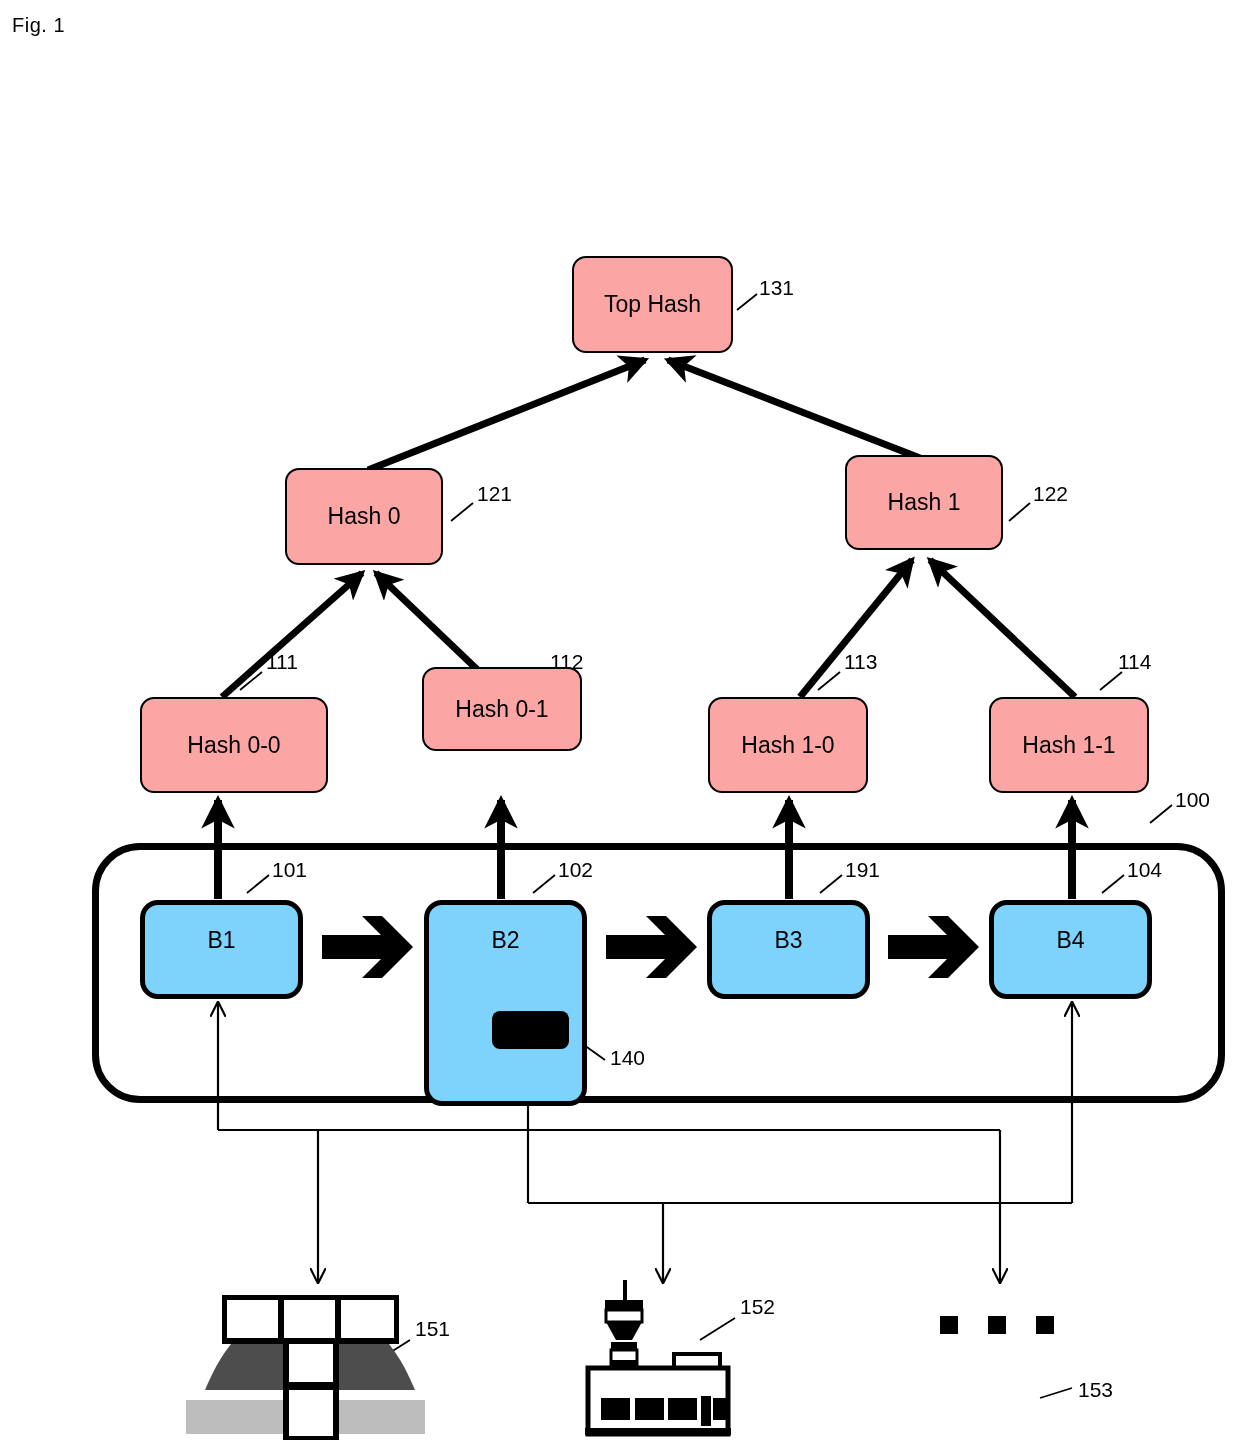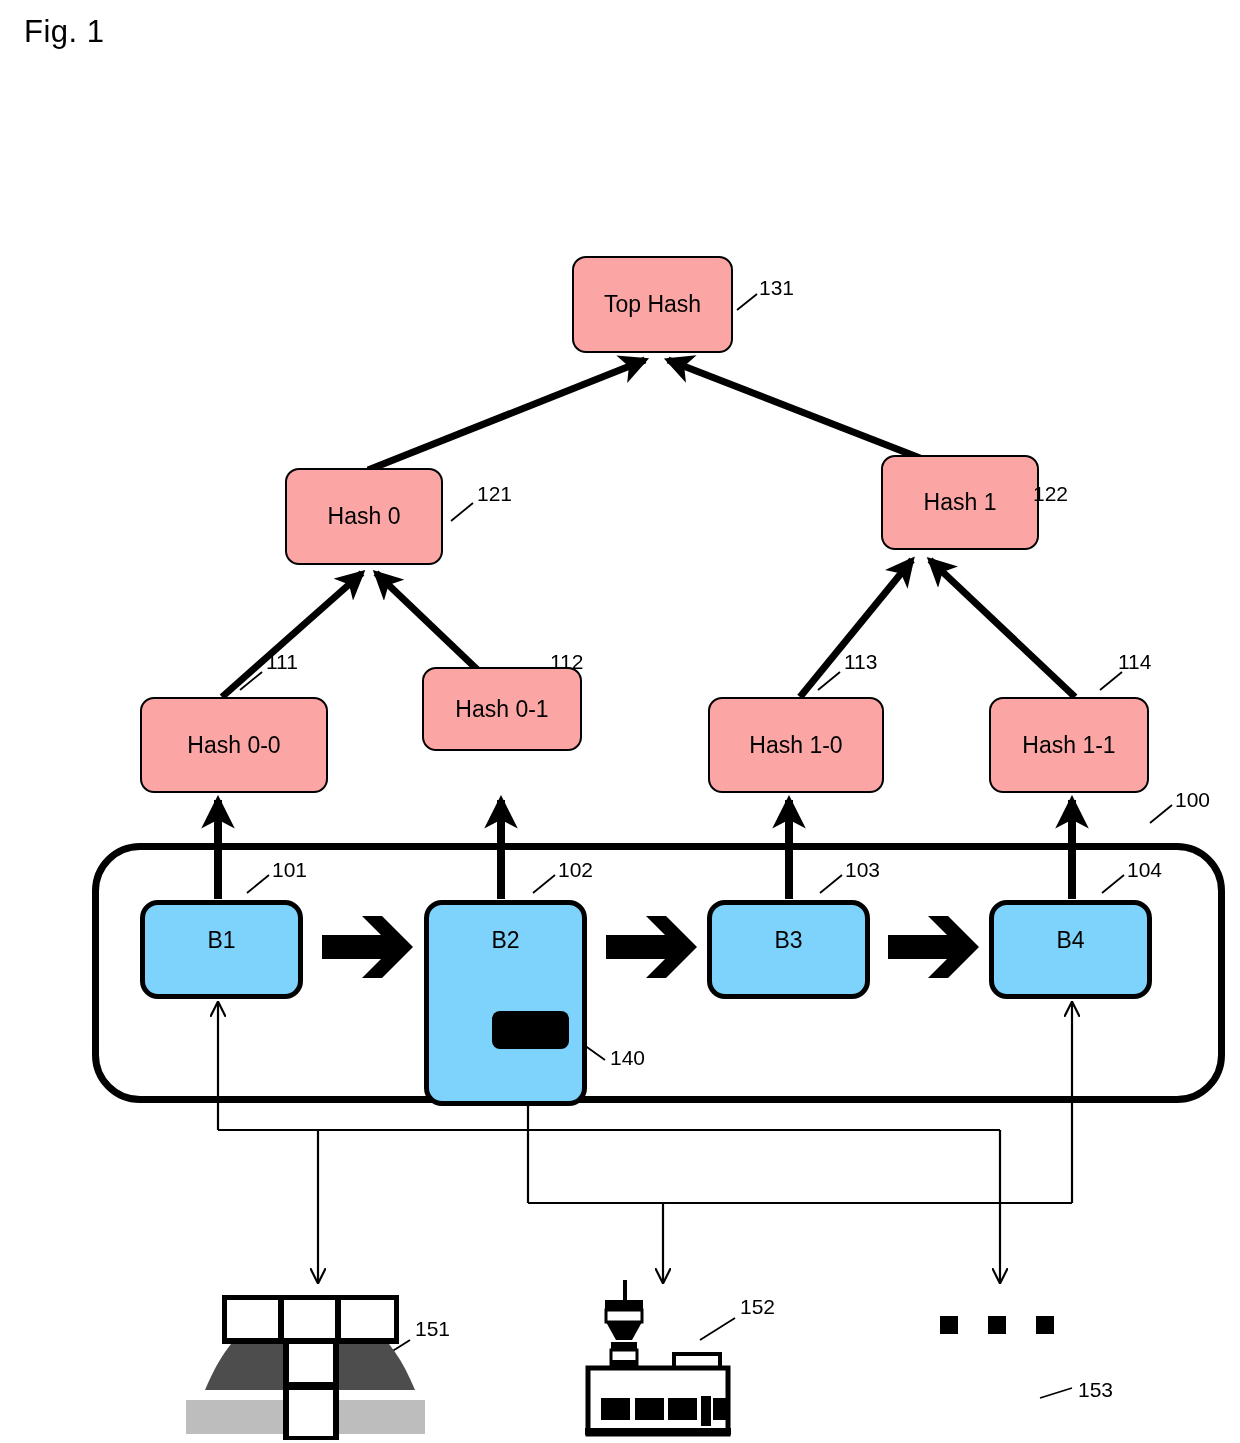--- a/index.html
+++ b/index.html
@@ -1,18 +1,18 @@
 <!DOCTYPE html>
 <html><head>
 <meta charset="utf-8">
 <style>
   html,body{margin:0;padding:0;background:#ffffff;}
   body{width:1240px;height:1443px;position:relative;
        font-family:"Liberation Sans", sans-serif;color:#000;overflow:hidden;}
-  #figure-title{position:absolute;left:24px;top:14px;font-size:31px;letter-spacing:0.5px;}
+  #figure-title{position:absolute;left:12px;top:14px;font-size:20px;letter-spacing:0.5px;}
   .node{position:absolute;border:2px solid #000;border-radius:14px;background:#fca5a5;
         display:flex;align-items:center;justify-content:center;font-size:23px;box-sizing:border-box;}
   .block{position:absolute;border:5px solid #000;border-radius:18px;background:#7dd3fc;
          font-size:23px;box-sizing:border-box;}
   .block .blabel{position:absolute;left:0;right:0;top:22px;text-align:center;}
   .refnum{position:absolute;font-size:21px;white-space:nowrap;}
   #svg-layer{position:absolute;left:0;top:0;width:1240px;height:1443px;}
   .dot{position:absolute;width:18px;height:18px;background:#000;}
 </style>
 </head>
@@ -126,36 +126,36 @@
 <div class="node" style="left:572px;top:256px;width:161px;height:97px;">
   <span>Top Hash</span>
 </div>
 <div class="refnum" style="left:759px;top:276px;">131</div>
 
 <div class="node" style="left:285px;top:468px;width:158px;height:97px;">
   <span>Hash 0</span>
 </div>
 <div class="refnum" style="left:477px;top:482px;">121</div>
 
-<div class="node" style="left:845px;top:455px;width:158px;height:95px;margin-left:36px;">
+<div class="node" style="left:845px;top:455px;width:158px;height:95px;">
   <span>Hash 1</span>
 </div>
 <div class="refnum" style="left:1033px;top:482px;">122</div>
 
 <div class="node" style="left:140px;top:697px;width:188px;height:96px;">
   <span>Hash 0-0</span>
 </div>
 <div class="refnum" style="left:266px;top:650px;">111</div>
 
 <div class="node" style="left:422px;top:667px;width:160px;height:84px;">
   <span>Hash 0-1</span>
 </div>
 <div class="refnum" style="left:550px;top:650px;">112</div>
 
-<div class="node" style="left:708px;top:697px;width:176px;height:96px;">
+<div class="node" style="left:708px;top:697px;width:160px;height:96px;">
   <span>Hash 1-0</span>
 </div>
 <div class="refnum" style="left:844px;top:650px;">113</div>
 
 <div class="node" style="left:989px;top:697px;width:160px;height:96px;">
   <span>Hash 1-1</span>
 </div>
 <div class="refnum" style="left:1118px;top:650px;">114</div>
 
 <div style="position:absolute;left:92px;top:843px;width:1133px;height:260px;
@@ -170,21 +170,21 @@
 <div class="block" style="left:424px;top:900px;width:163px;height:206px;">
   <div class="blabel">B2</div>
   <div style="position:absolute;left:63px;top:106px;width:77px;height:38px;background:#000;border-radius:8px;"></div>
 </div>
 <div class="refnum" style="left:558px;top:858px;">102</div>
 <div class="refnum" style="left:610px;top:1046px;">140</div>
 
 <div class="block" style="left:707px;top:900px;width:163px;height:99px;">
   <div class="blabel">B3</div>
 </div>
-<div class="refnum" style="left:845px;top:858px;">103</div>
+<div class="refnum" style="left:845px;top:858px;">191</div>
 
 <div class="block" style="left:989px;top:900px;width:163px;height:99px;">
   <div class="blabel">B4</div>
 </div>
 <div class="refnum" style="left:1127px;top:858px;">104</div>
 
 <div class="refnum" style="left:415px;top:1317px;">151</div>
 <div class="refnum" style="left:740px;top:1295px;">152</div>
 <div class="refnum" style="left:1078px;top:1378px;">153</div>
 

